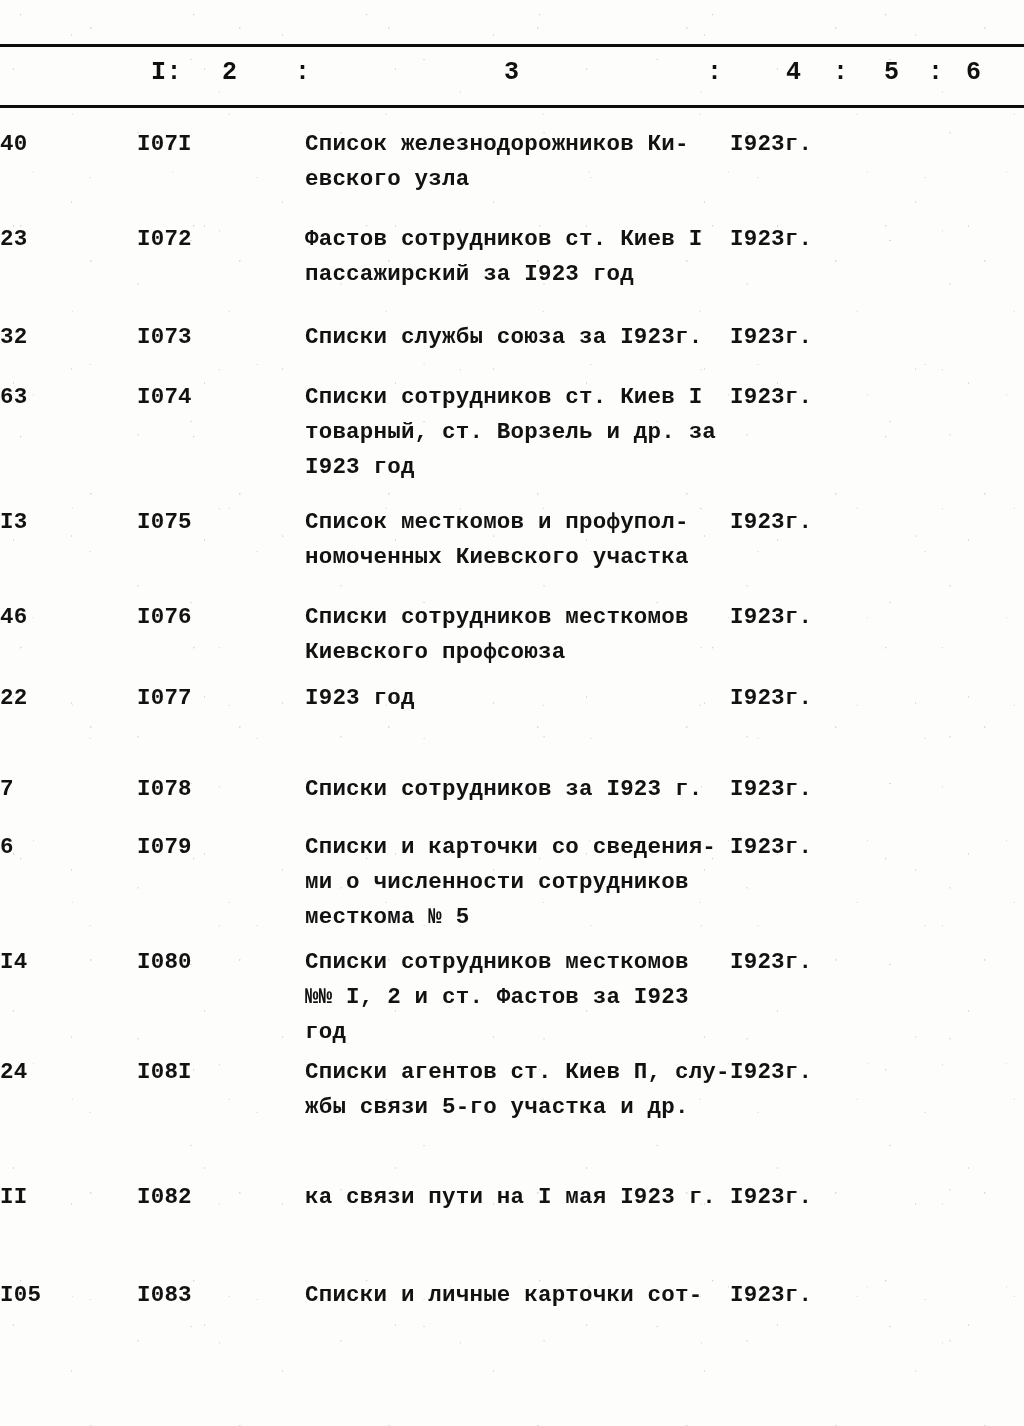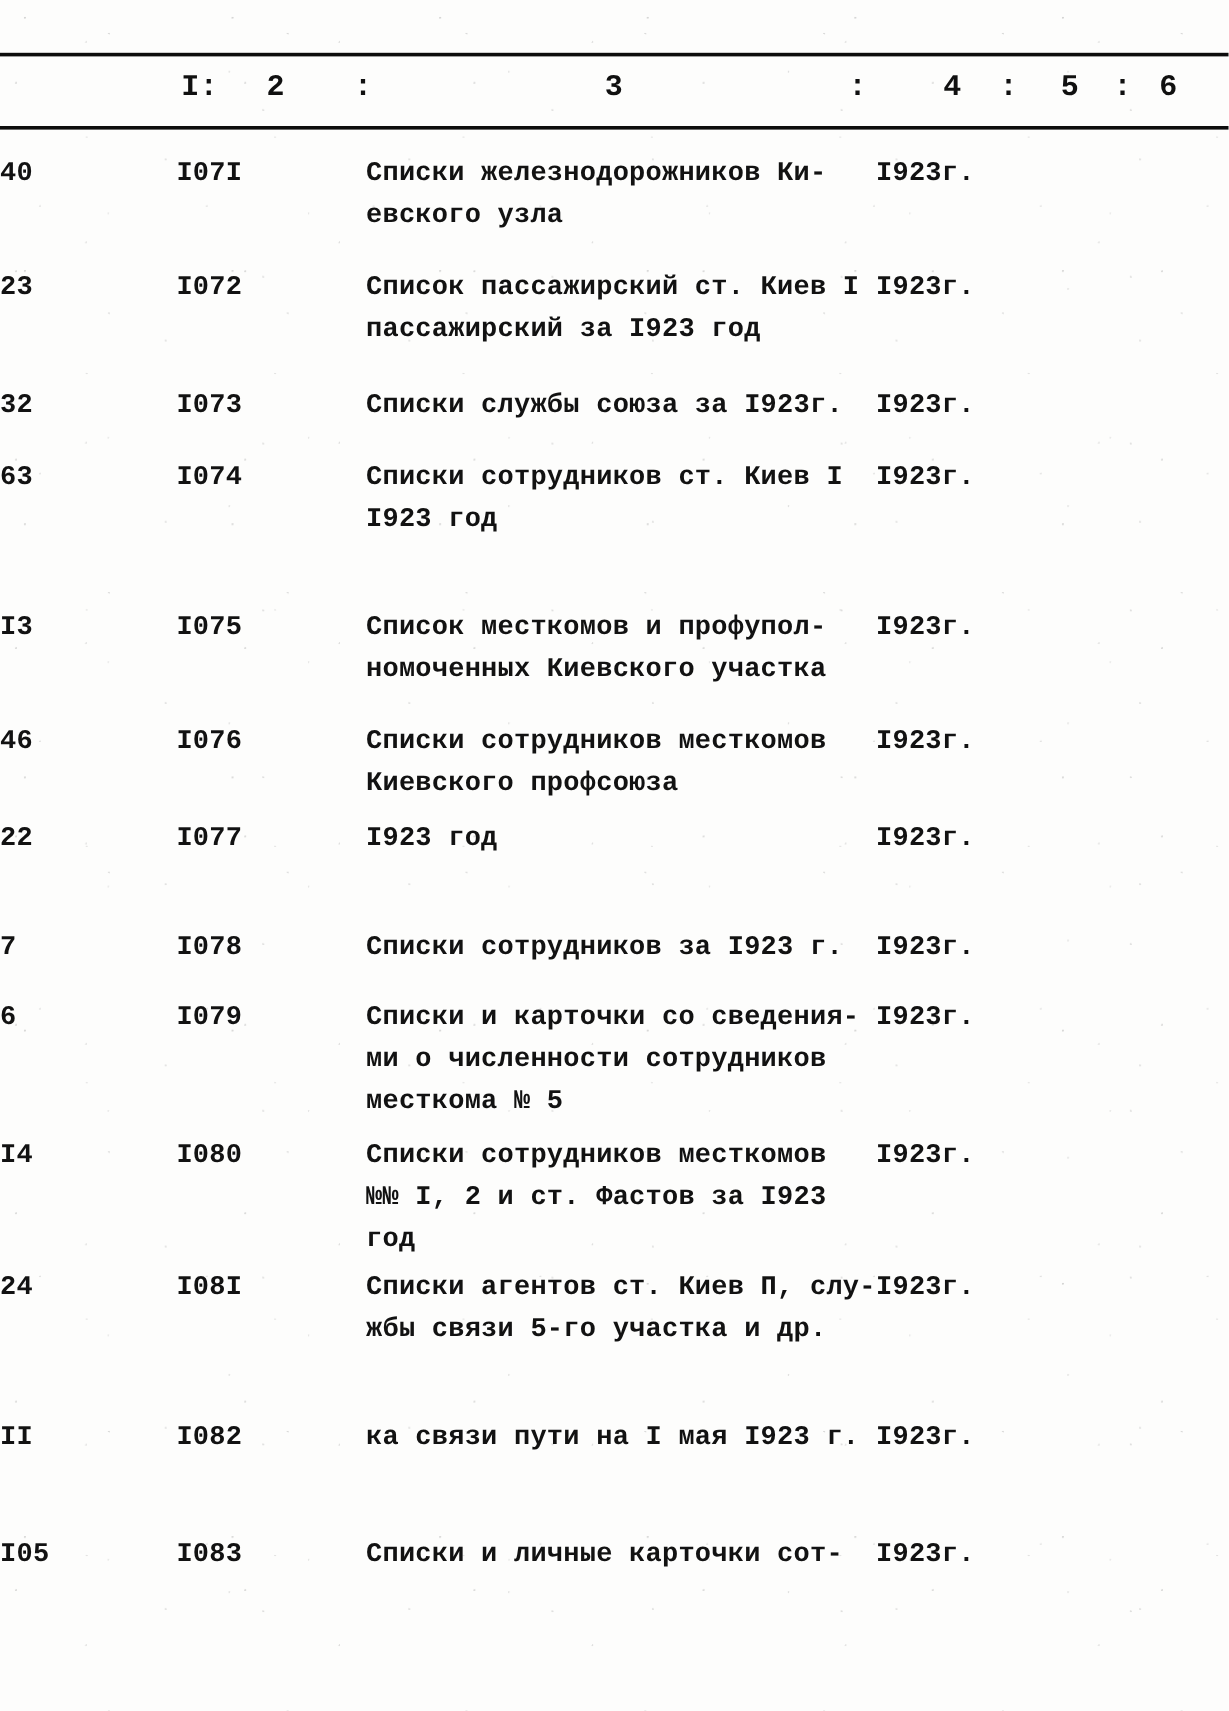--- a/index.html
+++ b/index.html
@@ -78,21 +78,21 @@
   .cell {
     position: absolute;
     top: 0;
     white-space: pre;
     font-size: 22.5px;
     line-height: 35px;
     font-weight: 700;
     color: #121212;
     letter-spacing: 0.2px;
   }
-  .c-id    { left: 147px; }
+  .c-id    { left: 137px; }
   .c-title { left: 305px; }
   .c-date  { left: 730px; }
   .c-count {
     left: 0;
     width: 902px;
     text-align: left;
   }
   .title-line { display: block; white-space: pre; }
 </style>
 </head>
@@ -114,39 +114,39 @@
       <span class="hcell" style="left: 786px;">4</span>
       <span class="hcell" style="left: 833px;">:</span>
       <span class="hcell" style="left: 884px;">5</span>
       <span class="hcell" style="left: 928px;">:</span>
       <span class="hcell" style="left: 966px;">6</span>
     </div>
 
   <div id="rows-container">
       <div class="row" style="top: 127px;">
         <span class="cell c-id">I07I</span>
-        <span class="cell c-title"><span class="title-line">Списки железнодорожников Ки-</span><span class="title-line">евского узла</span></span>
+        <span class="cell c-title"><span class="title-line">Список железнодорожников Ки-</span><span class="title-line">евского узла</span></span>
         <span class="cell c-date">I923г.</span>
         <span class="cell c-count">40</span>
       </div>
       <div class="row" style="top: 222px;">
         <span class="cell c-id">I072</span>
-        <span class="cell c-title"><span class="title-line">Список пассажирский ст. Киев I</span><span class="title-line">пассажирский за I923 год</span></span>
+        <span class="cell c-title"><span class="title-line">Фастов сотрудников ст. Киев I</span><span class="title-line">пассажирский за I923 год</span></span>
         <span class="cell c-date">I923г.</span>
         <span class="cell c-count">23</span>
       </div>
       <div class="row" style="top: 320px;">
         <span class="cell c-id">I073</span>
         <span class="cell c-title"><span class="title-line">Списки службы союза за I923г.</span></span>
         <span class="cell c-date">I923г.</span>
         <span class="cell c-count">32</span>
       </div>
       <div class="row" style="top: 380px;">
         <span class="cell c-id">I074</span>
-        <span class="cell c-title"><span class="title-line">Списки сотрудников ст. Киев I</span><span class="title-line">I923 год</span></span>
+        <span class="cell c-title"><span class="title-line">Списки сотрудников ст. Киев I</span><span class="title-line">товарный, ст. Ворзель и др. за</span><span class="title-line">I923 год</span></span>
         <span class="cell c-date">I923г.</span>
         <span class="cell c-count">63</span>
       </div>
       <div class="row" style="top: 505px;">
         <span class="cell c-id">I075</span>
         <span class="cell c-title"><span class="title-line">Список месткомов и профупол-</span><span class="title-line">номоченных Киевского участка</span></span>
         <span class="cell c-date">I923г.</span>
         <span class="cell c-count">I3</span>
       </div>
       <div class="row" style="top: 600px;">

